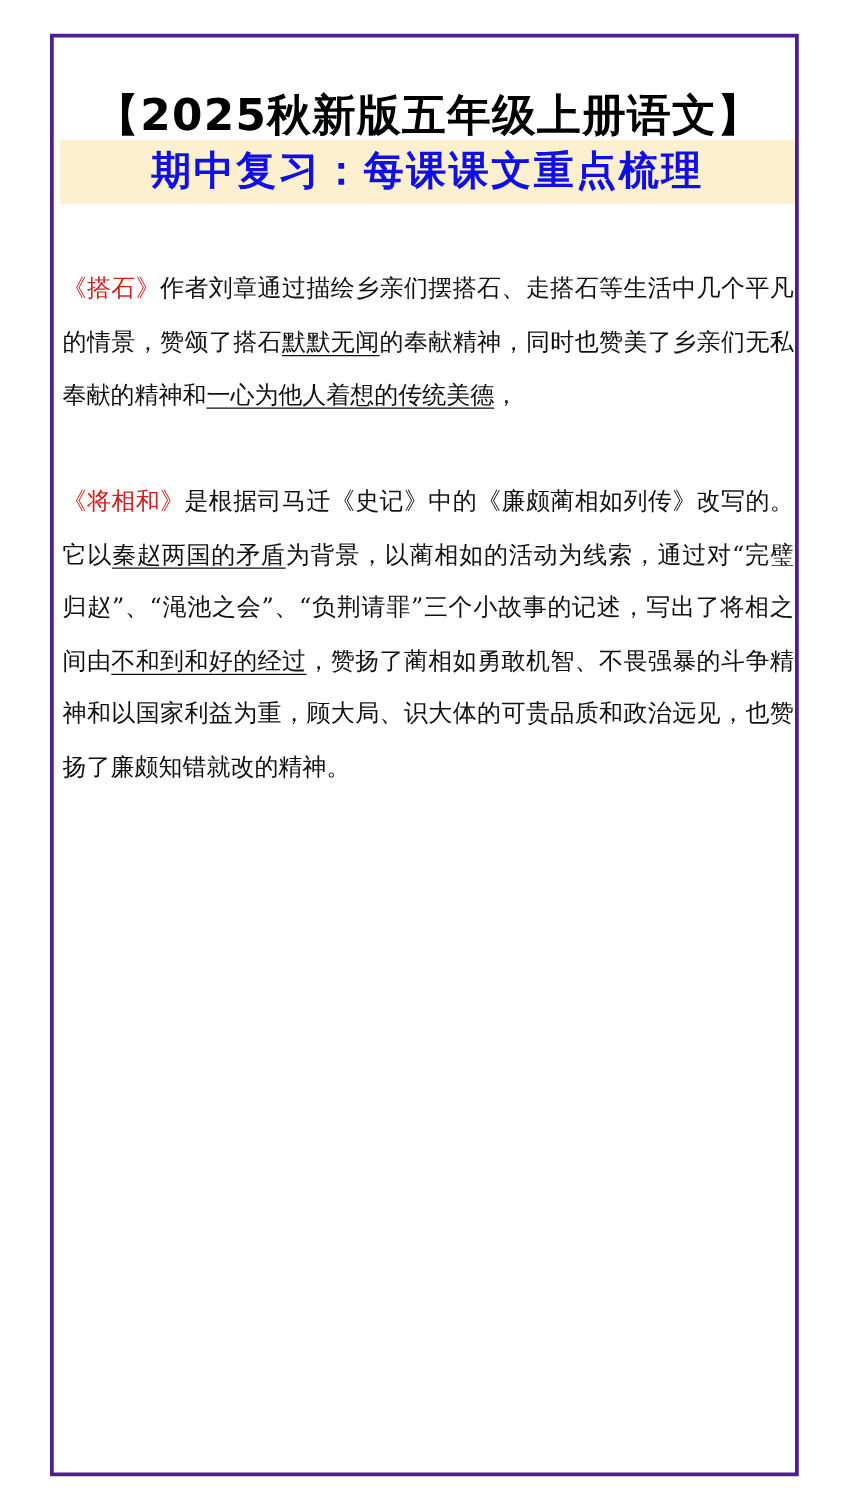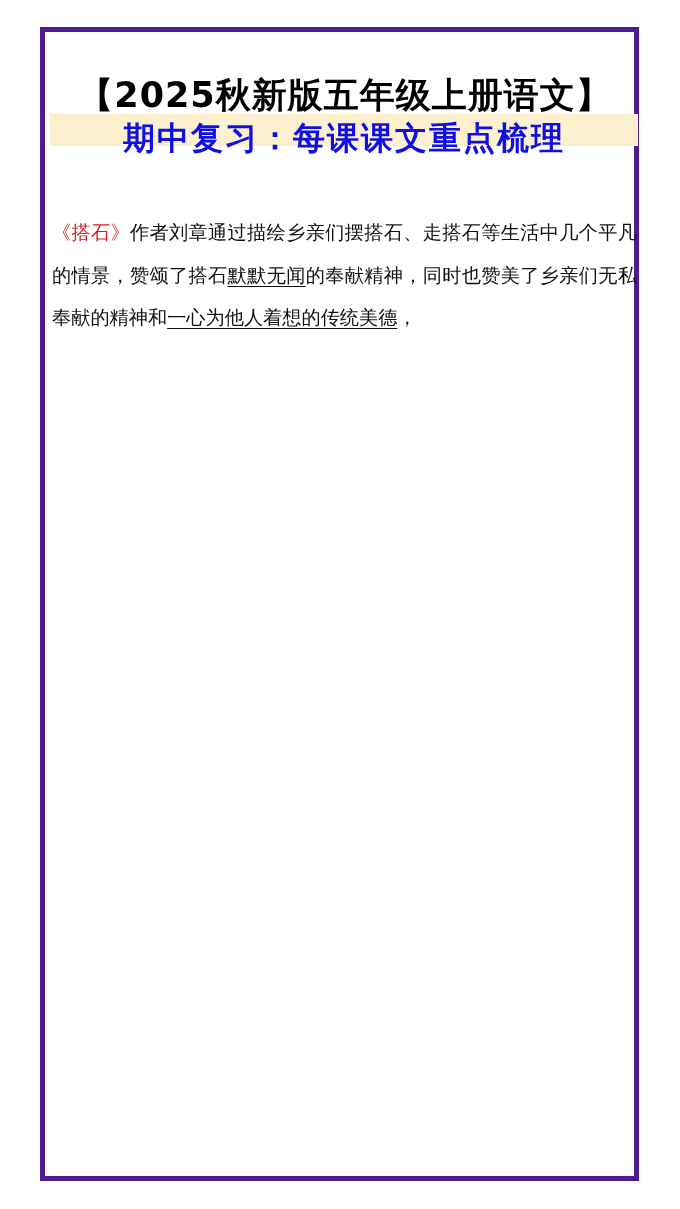--- a/index.html
+++ b/index.html
@@ -14,21 +14,21 @@
       overflow: hidden;
       font-family: "DejaVu Serif", "Liberation Serif", serif;
       color: #111111;
     }
     .page-frame {
       position: absolute;
       left: 40px;
       top: 27px;
       width: 599px;
       height: 1154px;
-      border: 5px solid #4c1d95;
+      border: 3px solid #4c1d95;
       box-sizing: border-box;
     }
     .main-title {
       position: absolute;
       left: 0;
       top: 38px;
       width: 600px;
       text-align: center;
       font-family: "DejaVu Sans", "Liberation Sans", sans-serif;
       font-weight: bold;
@@ -36,21 +36,21 @@
       line-height: 50px;
       letter-spacing: 1px;
       color: #000000;
       white-space: nowrap;
     }
     .banner {
       position: absolute;
       left: 5px;
       top: 82px;
       width: 588px;
-      height: 32px;
+      height: 51px;
       background: #fdf0cf;
     }
     .banner-text {
       display: block;
       width: 100%;
       text-align: center;
       font-family: "DejaVu Serif", "Liberation Serif", serif;
       font-weight: bold;
       font-size: 32px;
       line-height: 49px;
@@ -101,16 +101,17 @@
 
   <div class="main-title">【2025秋新版五年级上册语文】</div>
 
   <div class="banner">
     <span class="banner-text">期中复习：每课课文重点梳理</span>
   </div>
 
 
   <div class="paragraph" id="p1"><span class="lesson-title">《搭石》</span><span>作者刘章通过描绘乡亲们摆搭石、走搭石等生活中几个平凡的情景，赞颂了搭石</span><span class="u">默默无闻</span><span>的奉献精神，同时也赞美了乡亲们无私奉献的精神和</span><span class="u">一心为他人着想的传统美德</span><span>，</span></div>
 
+  <div class="paragraph" id="p2"><span class="lesson-title">《将相和》</span><span>是根据司马迁《史记》中的《廉颇蔺相如列传》改写的。它以</span><span class="u">秦赵两国的矛盾</span><span>为背景，以蔺相如的活动为线索，通过对“完璧归赵”、“渑池之会”、“负荆请罪”三个小故事的记述，写出了将相之间由</span><span class="u">不和到和好的经过</span><span>，赞扬了蔺相如勇敢机智、不畏强暴的斗争精神和以国家利益为重，顾大局、识大体的可贵品质和政治远见，也赞扬了廉颇知错就改的精神。</span></div>
 
 
 
 </div>
 
 </body></html>

